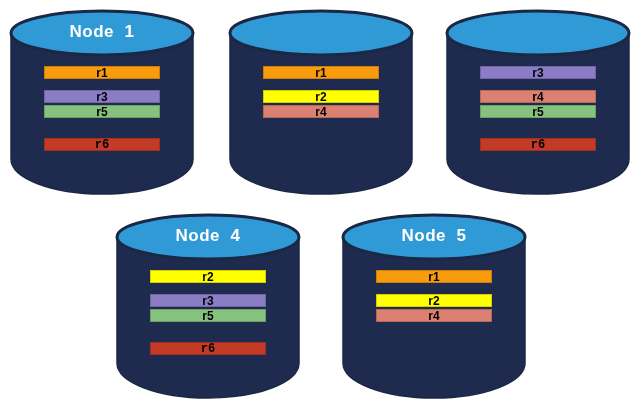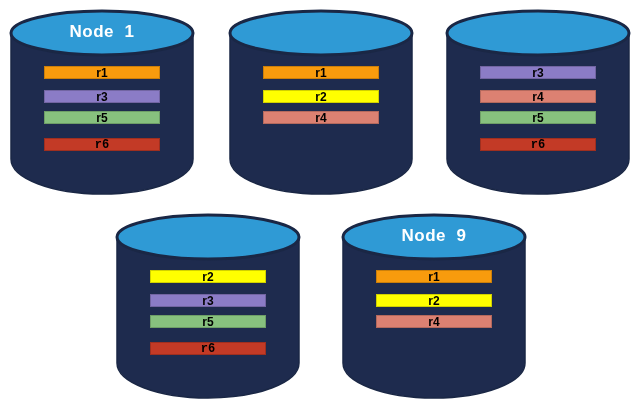--- a/index.html
+++ b/index.html
@@ -45,21 +45,21 @@
     border-radius: 0;
     text-align: center;
     font-size: 12px;
     line-height: 12px;
     font-weight: bold;
     color: #000000;
     z-index: 2;
   }
   .bar-0 { top: 59px; }
   .bar-1 { top: 83px; }
-  .bar-2 { top: 104px; }
+  .bar-2 { top: 98px; }
   .bar-3 { top: 131px; font-family: Liberation Mono, monospace; }
 </style>
 </head>
 <body>
 
 <div class="canvas">
 
   <div class="node pos-1">
     <svg class="cyl" viewBox="0 0 188 190">
       <path class="cyl-body" d="M3 26 L3 152 A91 35 0 0 0 185 152 L185 26 Z" fill="#1E2B4E" stroke="#1A2745"></path>
@@ -91,30 +91,31 @@
     <div class="bar bar-1" style="background-color: rgb(220, 129, 114);">r4</div>
     <div class="bar bar-2" style="background-color: rgb(135, 193, 126);">r5</div>
     <div class="bar bar-3" style="background-color: rgb(195, 58, 38);">r6</div>
   </div>
 
   <div class="node pos-4">
     <svg class="cyl" viewBox="0 0 188 190">
       <path class="cyl-body" d="M3 26 L3 152 A91 35 0 0 0 185 152 L185 26 Z" fill="#1E2B4E" stroke="#1A2745"></path>
       <ellipse class="cyl-top" cx="94" cy="26" rx="91" ry="22" fill="#2F9AD5" stroke="#1A2745"></ellipse>
     </svg>
+    <div class="node-title">Node  4</div>
     <div class="bar bar-0" style="background-color: rgb(255, 255, 0);">r2</div>
     <div class="bar bar-1" style="background-color: rgb(139, 124, 198);">r3</div>
     <div class="bar bar-2" style="background-color: rgb(135, 193, 126);">r5</div>
     <div class="bar bar-3" style="background-color: rgb(195, 58, 38);">r6</div>
   </div>
 
   <div class="node pos-5">
     <svg class="cyl" viewBox="0 0 188 190">
       <path class="cyl-body" d="M3 26 L3 152 A91 35 0 0 0 185 152 L185 26 Z" fill="#1E2B4E" stroke="#1A2745"></path>
       <ellipse class="cyl-top" cx="94" cy="26" rx="91" ry="22" fill="#2F9AD5" stroke="#1A2745"></ellipse>
     </svg>
-    <div class="node-title">Node  9</div>
+    <div class="node-title">Node  5</div>
     <div class="bar bar-0" style="background-color: rgb(248, 155, 13);">r1</div>
     <div class="bar bar-1" style="background-color: rgb(255, 255, 0);">r2</div>
     <div class="bar bar-2" style="background-color: rgb(220, 129, 114);">r4</div>
   </div>
 
 </div>
 
 </body></html>

